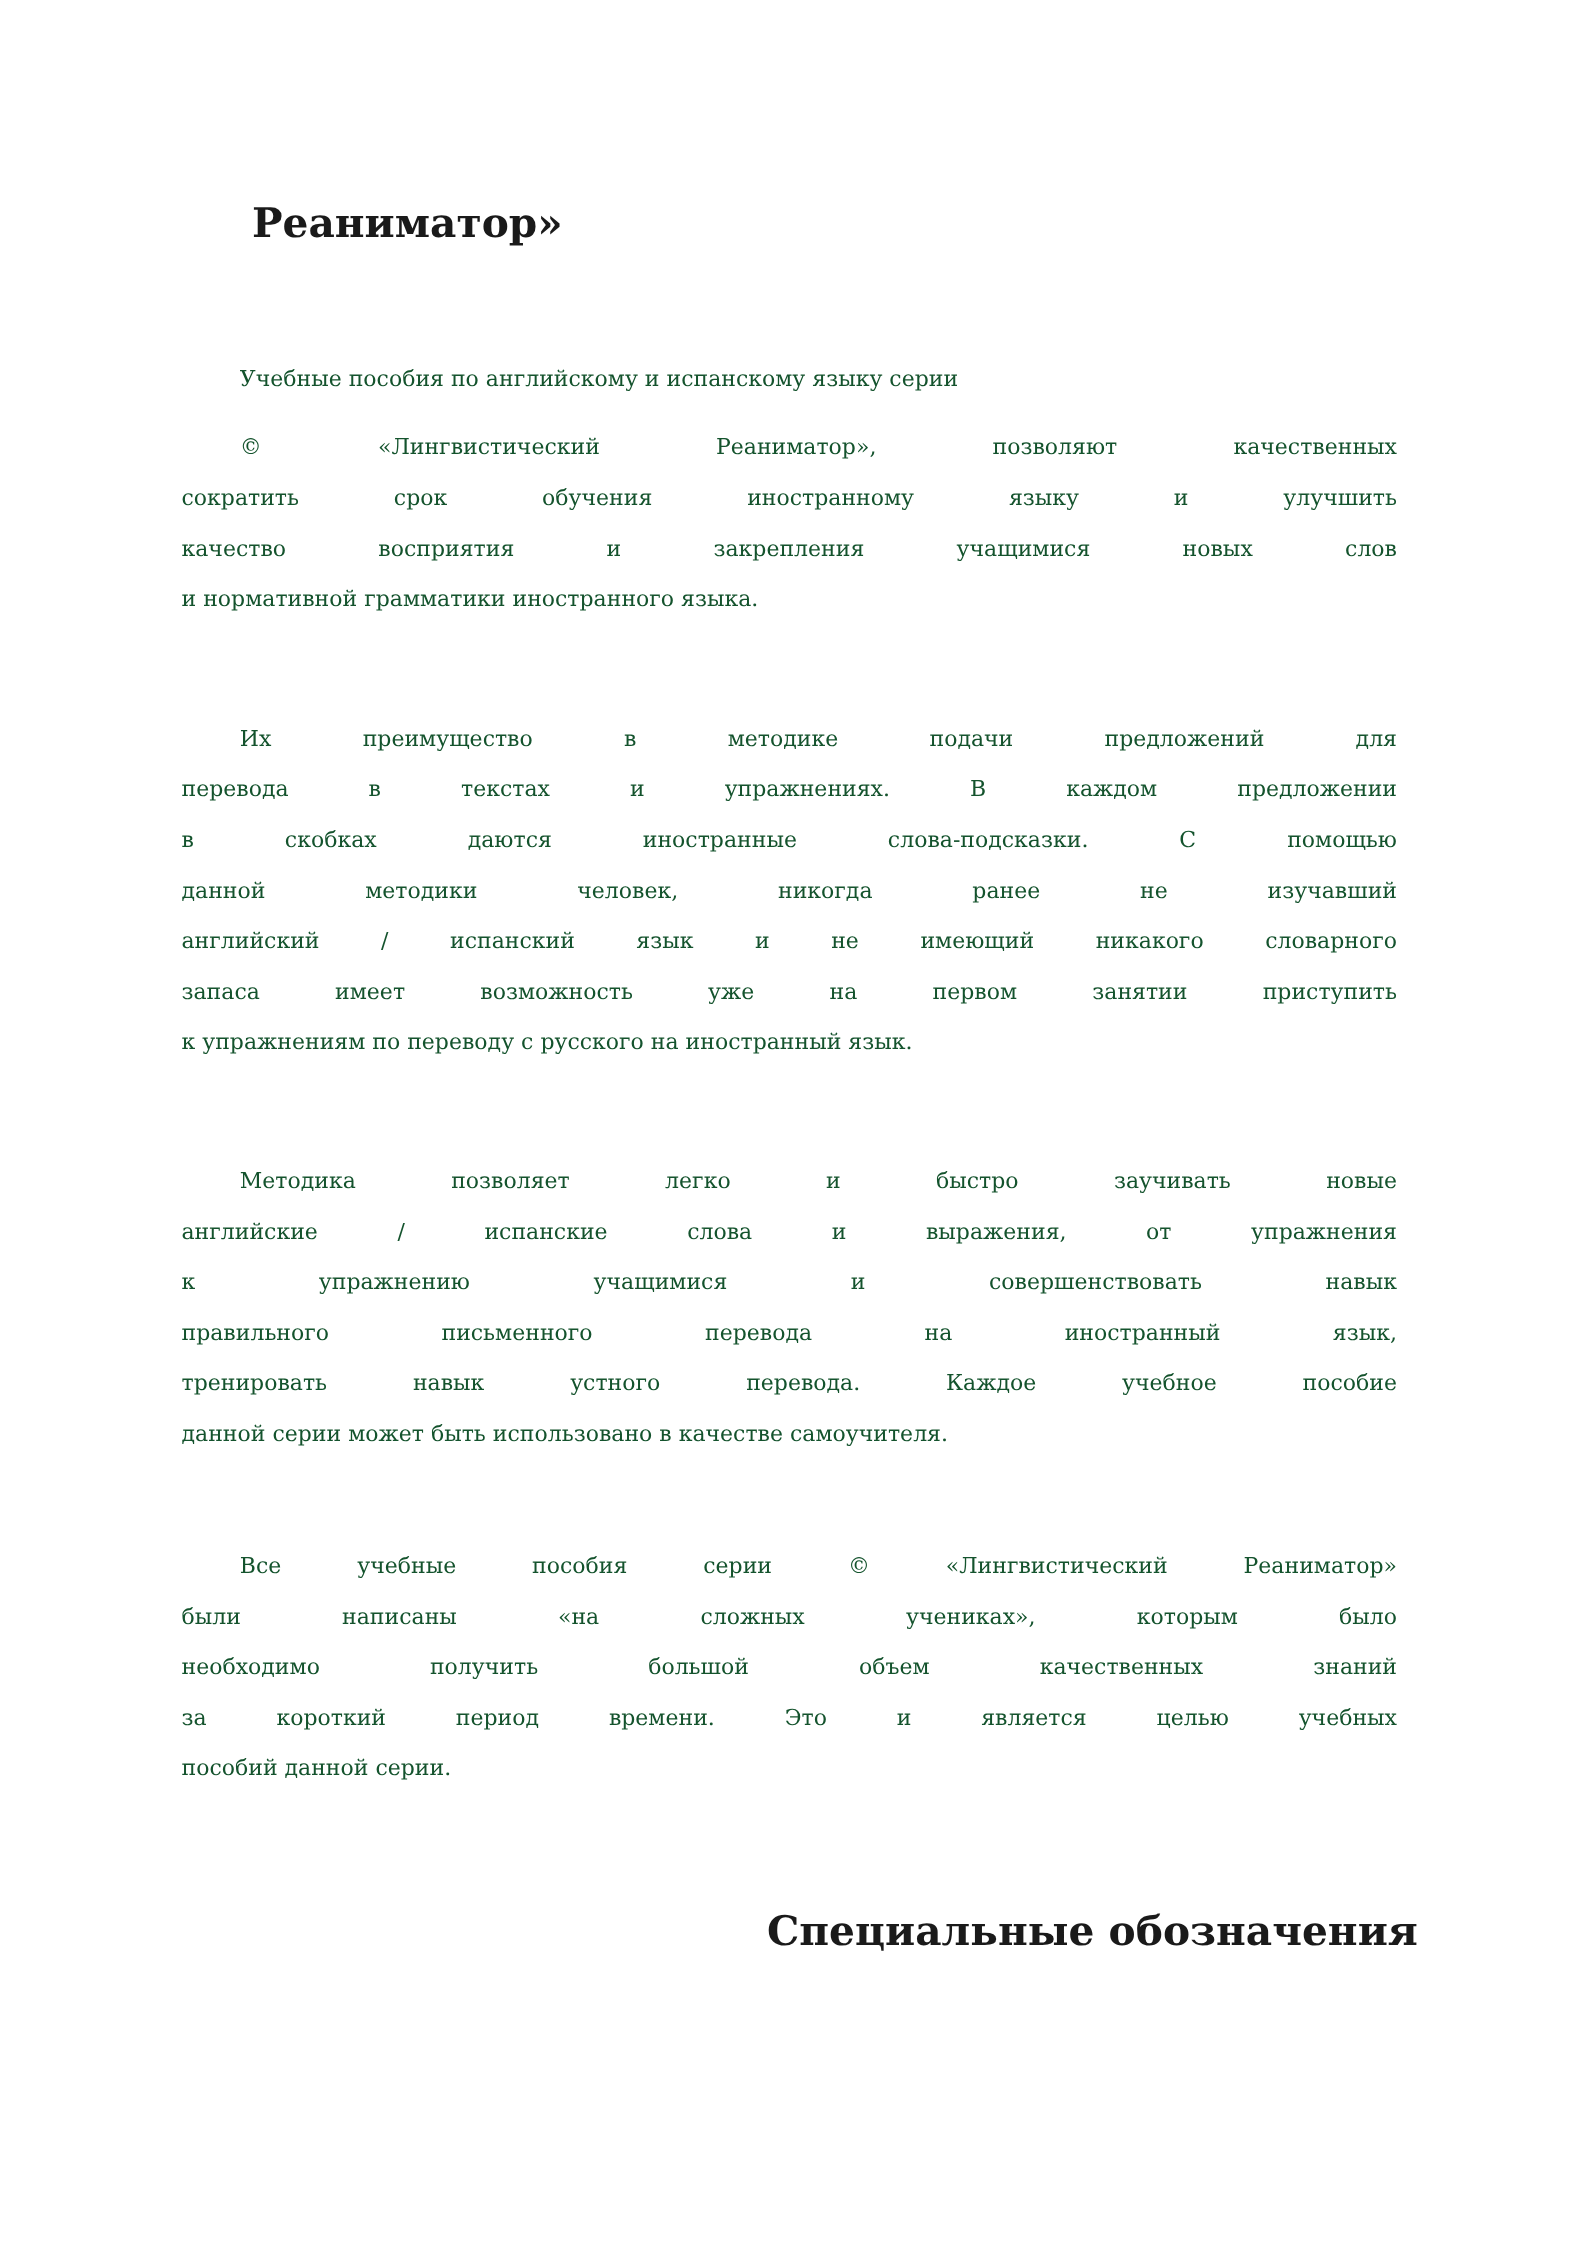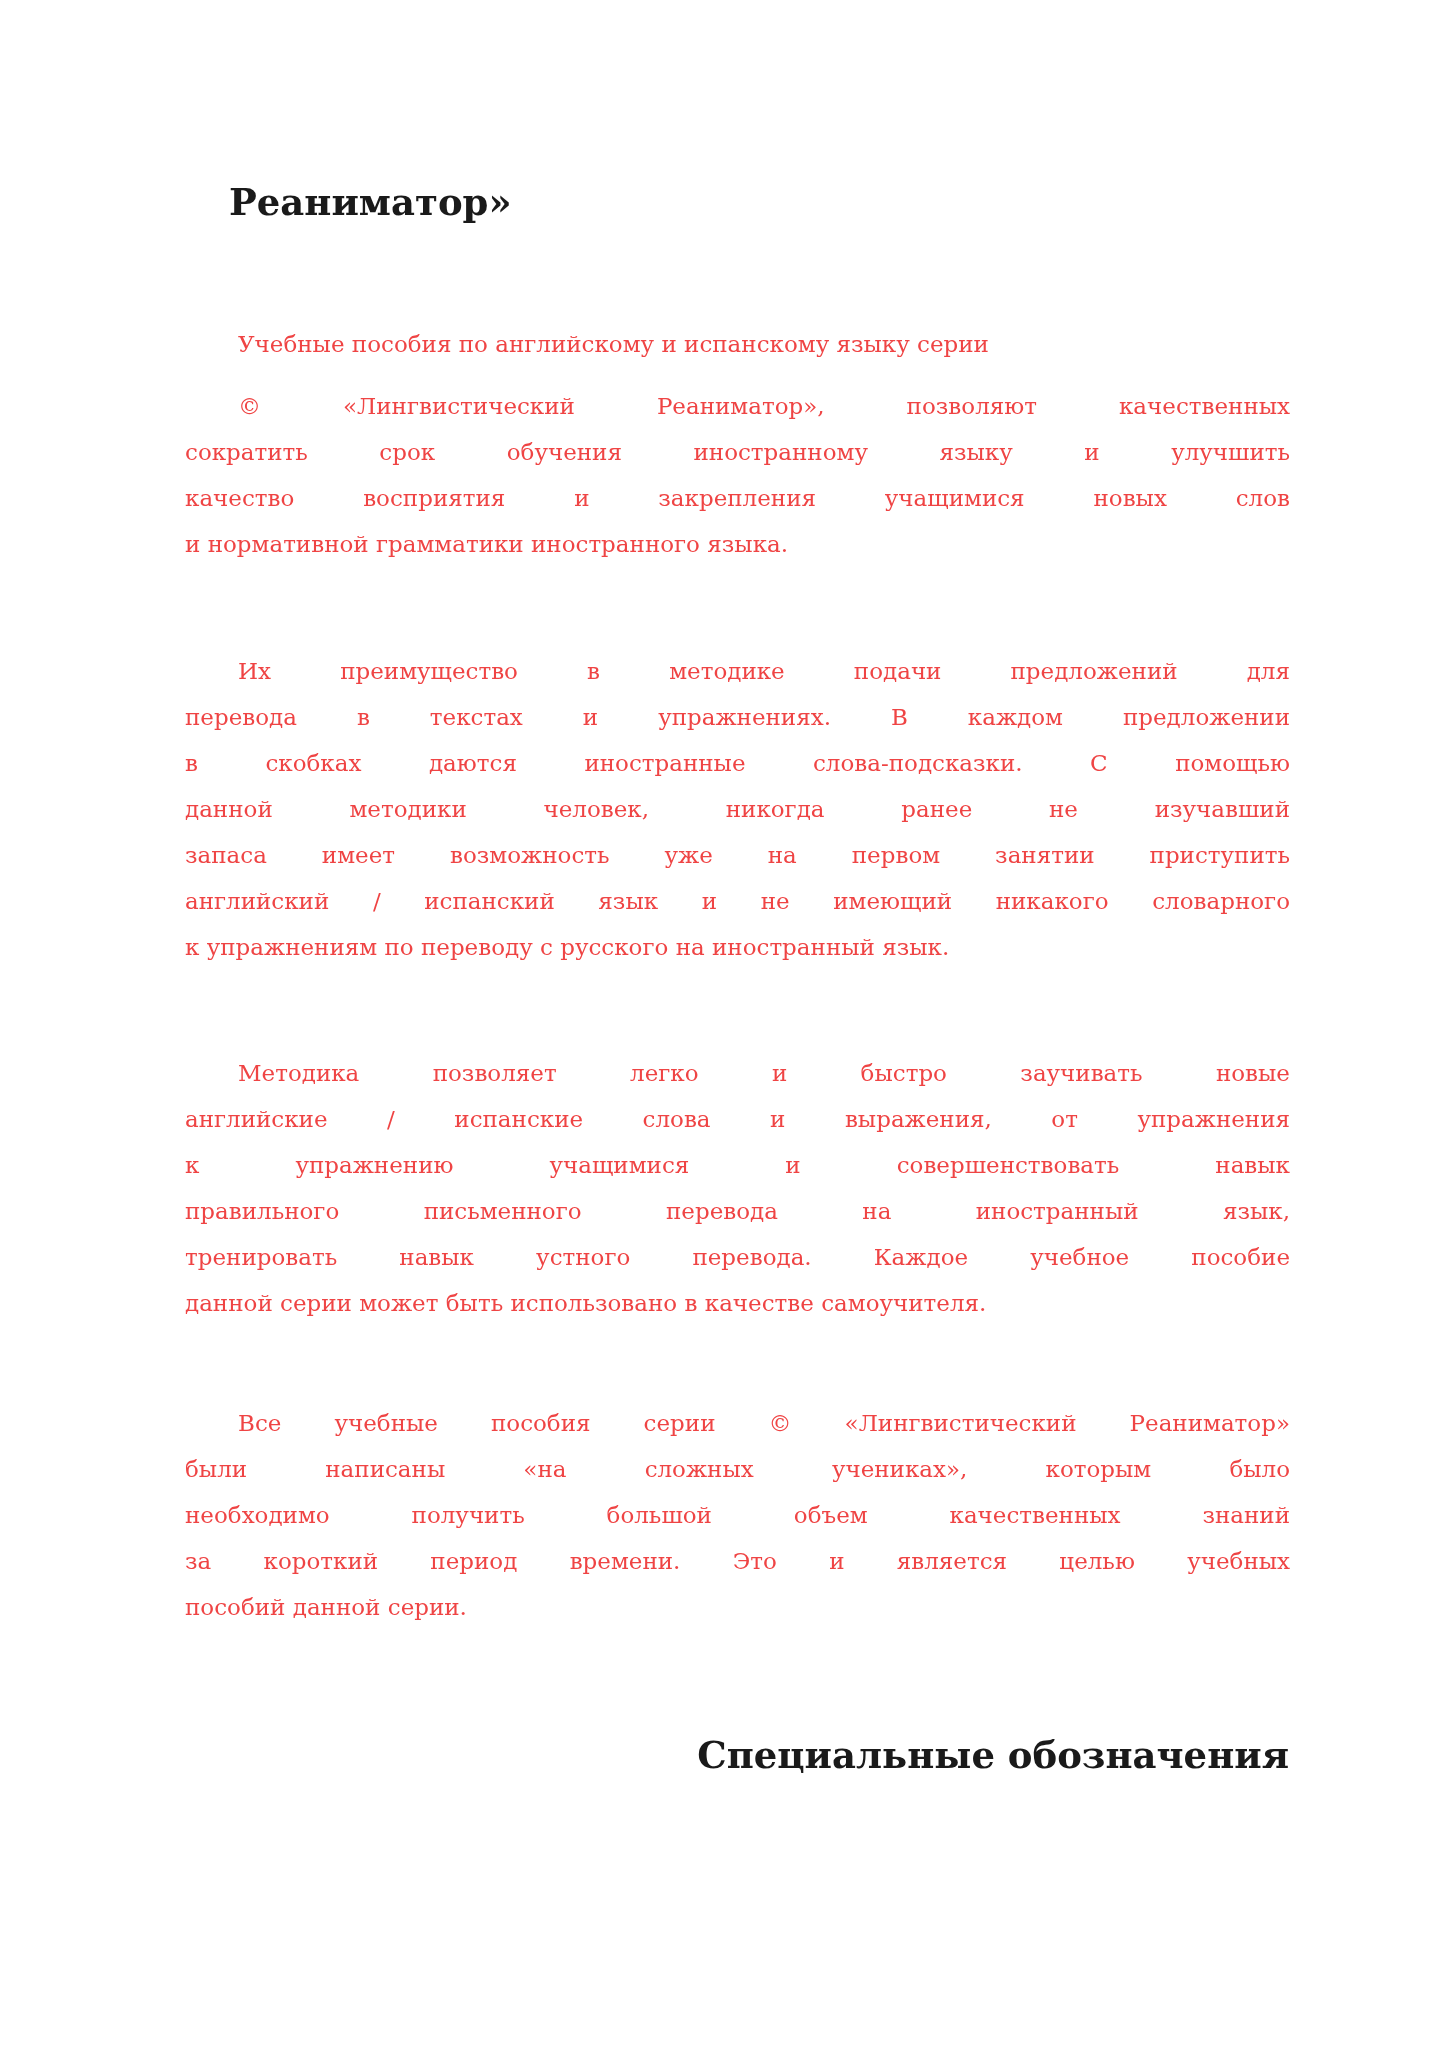--- a/index.html
+++ b/index.html
@@ -6,23 +6,23 @@
     body { width: 1448px; height: 2048px; position: relative; overflow: hidden; }
     .page { position: absolute; left: 0; top: 0; width: 1448px; height: 2048px; background: #ffffff; color: #1a1a1a; }
     .heading {
       position: absolute; left: 229px; width: 1060px;
       font-family: "DejaVu Serif", serif; font-weight: bold; font-size: 37px;
       line-height: 60px; margin: 0; color: #1a1a1a;
     }
     .h1 { top: 172px; }
     .h2 { top: 1725px; text-align: right; }
     .para {
-      position: absolute; left: 185px; width: 1105px; margin: 0;
-      font-family: "DejaVu Serif", serif; font-size: 23px; line-height: 46px;
-      color: #ef4444;
+      position: absolute; left: 165px; width: 1105px; margin: 0;
+      font-family: "DejaVu Serif", serif; font-size: 20px; line-height: 46px;
+      color: #14532d;
     }
     .line { display: block; white-space: nowrap; height: 46px; }
     .line.j { text-align: justify; text-align-last: justify; }
     .line.ind { padding-left: 53px; }
     .p0 { top: 321px; }
     .p1 { top: 383px; }
     .p2 { top: 648px; }
     .p3 { top: 1050px; }
     .p4 { top: 1400px; }
   </style>
@@ -44,22 +44,22 @@
     <span class="line j">сократить срок обучения иностранному языку и улучшить</span>
     <span class="line j">качество восприятия и закрепления учащимися новых слов</span>
     <span class="line">и нормативной грамматики иностранного языка.</span>
   </p>
 
   <p class="para p2">
     <span class="line j ind">Их преимущество в методике подачи предложений для</span>
     <span class="line j">перевода в текстах и упражнениях. В каждом предложении</span>
     <span class="line j">в скобках даются иностранные слова-подсказки. С помощью</span>
     <span class="line j">данной методики человек, никогда ранее не изучавший</span>
+    <span class="line j">английский / испанский язык и не имеющий никакого словарного</span>
     <span class="line j">запаса имеет возможность уже на первом занятии приступить</span>
-    <span class="line j">английский / испанский язык и не имеющий никакого словарного</span>
     <span class="line">к упражнениям по переводу с русского на иностранный язык.</span>
   </p>
 
   <p class="para p3">
     <span class="line j ind">Методика позволяет легко и быстро заучивать новые</span>
     <span class="line j">английские / испанские слова и выражения, от упражнения</span>
     <span class="line j">к упражнению учащимися и совершенствовать навык</span>
     <span class="line j">правильного письменного перевода на иностранный язык,</span>
     <span class="line j">тренировать навык устного перевода. Каждое учебное пособие</span>
     <span class="line">данной серии может быть использовано в качестве самоучителя.</span>

